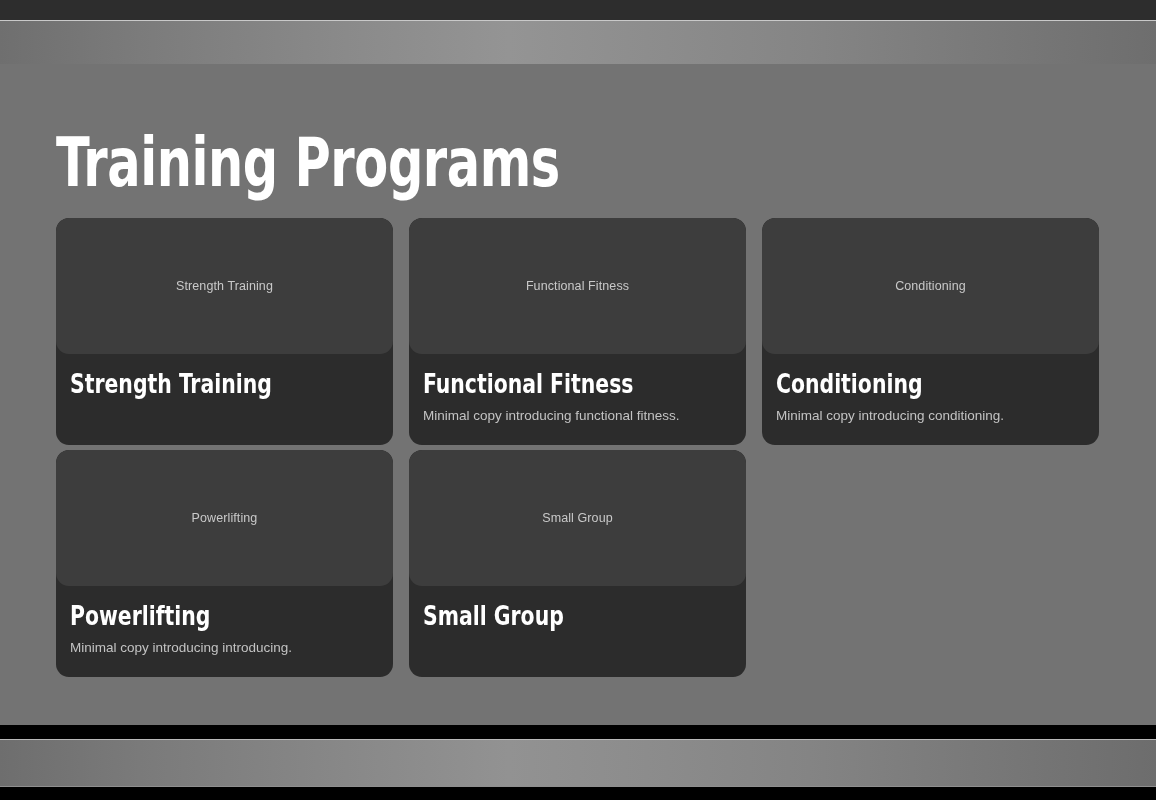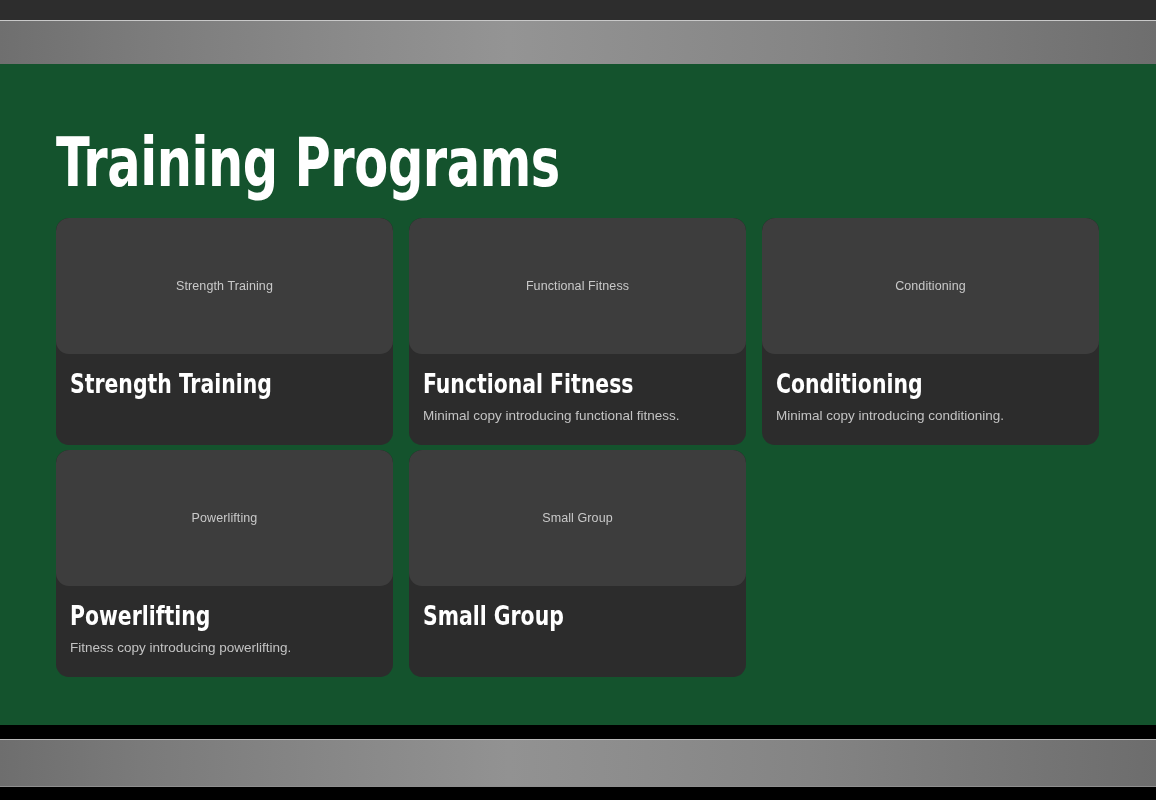--- a/index.html
+++ b/index.html
@@ -59,21 +59,21 @@
         #797979 84%,
         #6d6d6d 100%);
   }
 
   
   .page {
     position: absolute;
     top: 64px; left: 0;
     width: 1156px;
     height: 661px;
-    background: #14532d;
+    background: #737373;
   }
 
   .content-wrap {
     position: absolute;
     left: 56px;
     top: 0;
     width: 1044px;
   }
 
   .page-title {
@@ -183,21 +183,21 @@
           <div class="card-desc">Minimal copy introducing conditioning.</div>
         </div>
       </div>
 
       <div class="card">
         <div class="card-media">
           <span class="card-media-label">Powerlifting</span>
         </div>
         <div class="card-body">
           <div class="card-title">Powerlifting</div>
-          <div class="card-desc">Fitness copy introducing powerlifting.</div>
+          <div class="card-desc">Minimal copy introducing introducing.</div>
         </div>
       </div>
 
       <div class="card">
         <div class="card-media">
           <span class="card-media-label">Small Group</span>
         </div>
         <div class="card-body">
           <div class="card-title">Small Group</div>
         </div>

